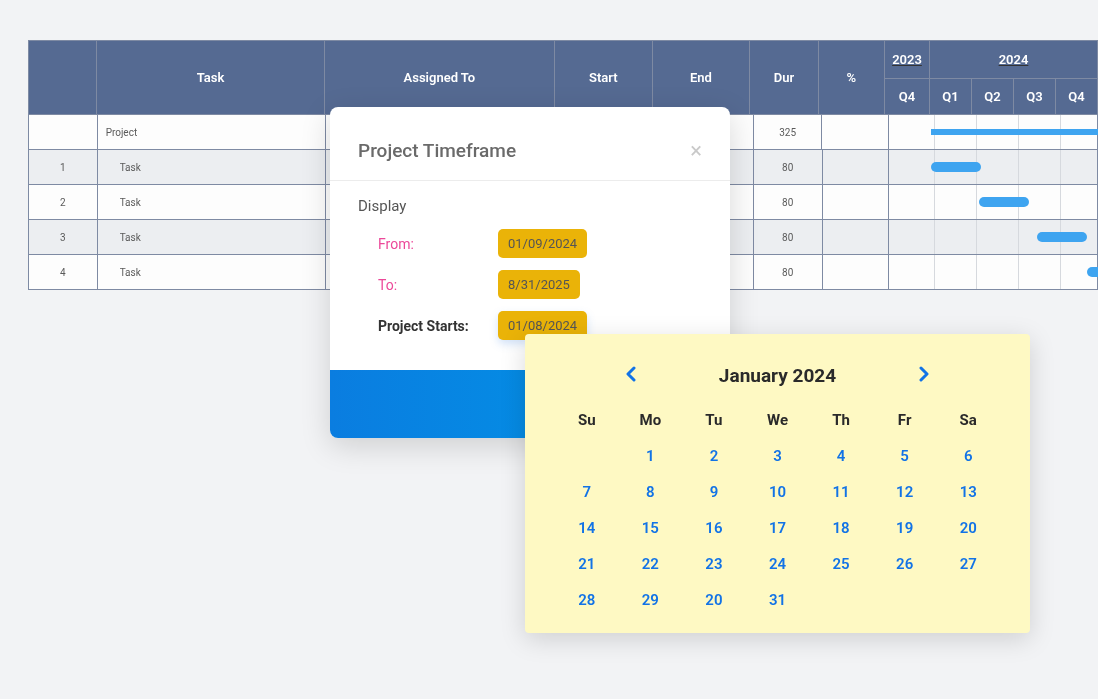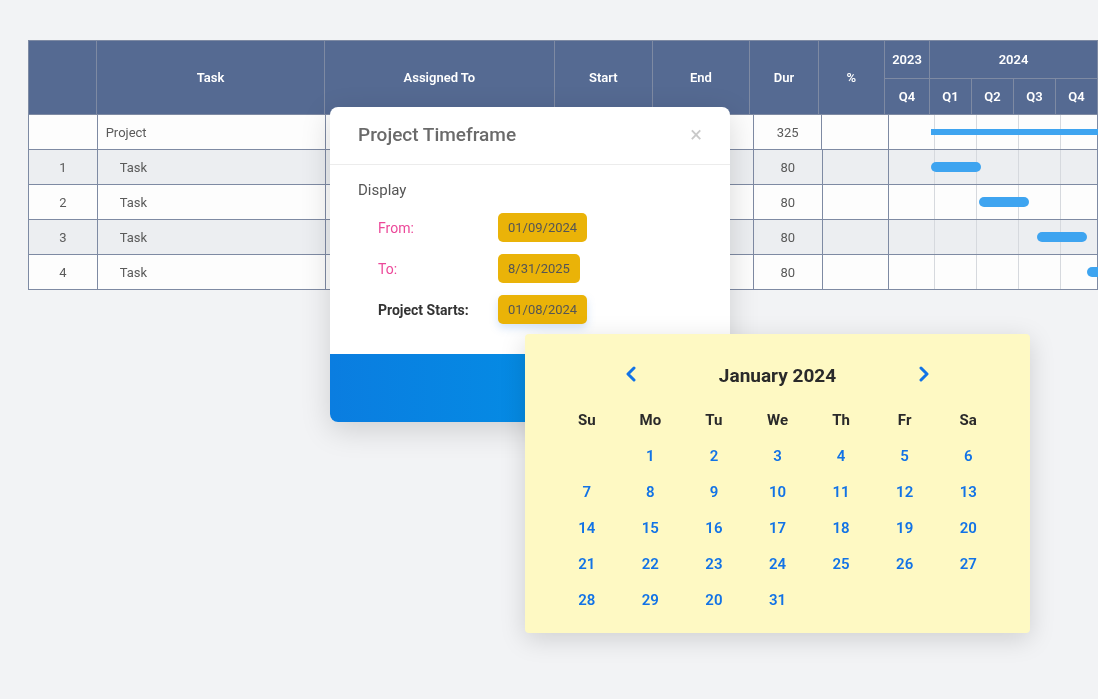--- a/index.html
+++ b/index.html
@@ -35,21 +35,21 @@
   }
   .hdr-cell, .sub-cell {
     background: #556a92;
     color: #fff;
     font-weight: 600;
     font-size: 13px;
   }
   .body-cell {
     background: #fdfdfd;
     color: #5a5a5a;
-    font-size: 13px;
+    font-size: 10px;
   }
   .body-row.alt .body-cell { background: #eceef1; }
   .body-cell.left { justify-content: flex-start; padding-left: 8px; }
   .body-cell.indent { padding-left: 22px; }
 
   .w-num   { width: 70px; }
   .w-task  { width: 233px; }
   .w-assn  { width: 236px; }
   .w-start { width: 100px; }
   .w-end   { width: 100px; }
@@ -96,21 +96,21 @@
   .modal {
     position: absolute;
     left: 330px; top: 107px;
     width: 400px;
     background: #fff;
     border-radius: 8px;
     box-shadow: 0 8px 30px rgba(0,0,0,0.15);
     overflow: hidden;
   }
   .modal-head {
-    padding: 16px 28px 18px;
+    padding: 32px 28px 18px;
     border-bottom: 1px solid #ececec;
     display: flex; align-items: center; justify-content: space-between;
   }
   .modal-title { font-size: 19px; color: #6a6a6a; font-weight: 500; }
   .close-x {
     font-size: 22px; color: #c9c9c9; cursor: pointer; line-height: 1;
   }
   .modal-body { padding: 16px 28px 18px; }
   .sect-label { font-size: 15px; color: #555; margin-bottom: 14px; }
   .form-row {
@@ -169,21 +169,21 @@
   <div style="display:flex;">
     <div class="hdr-cell span2v w-num"></div>
     <div class="hdr-cell span2v w-task">Task</div>
     <div class="hdr-cell span2v w-assn">Assigned To</div>
     <div class="hdr-cell span2v w-start">Start</div>
     <div class="hdr-cell span2v w-end">End</div>
     <div class="hdr-cell span2v w-dur">Dur</div>
     <div class="hdr-cell span2v w-pct">%</div>
 
     <div style="display:flex; flex-direction:column;">
-      <div style="display:flex;">
+      <div style="display:flex;text-decoration:underline;">
         <div class="hdr-cell hdr-top w-year1">2023</div>
         <div class="hdr-cell hdr-top w-year2">2024</div>
       </div>
       <div style="display:flex;">
         <div class="sub-cell hdr-sub w-q1">Q4</div>
         <div class="sub-cell hdr-sub w-q">Q1</div>
         <div class="sub-cell hdr-sub w-q">Q2</div>
         <div class="sub-cell hdr-sub w-q">Q3</div>
         <div class="sub-cell hdr-sub w-q">Q4</div>
       </div>

